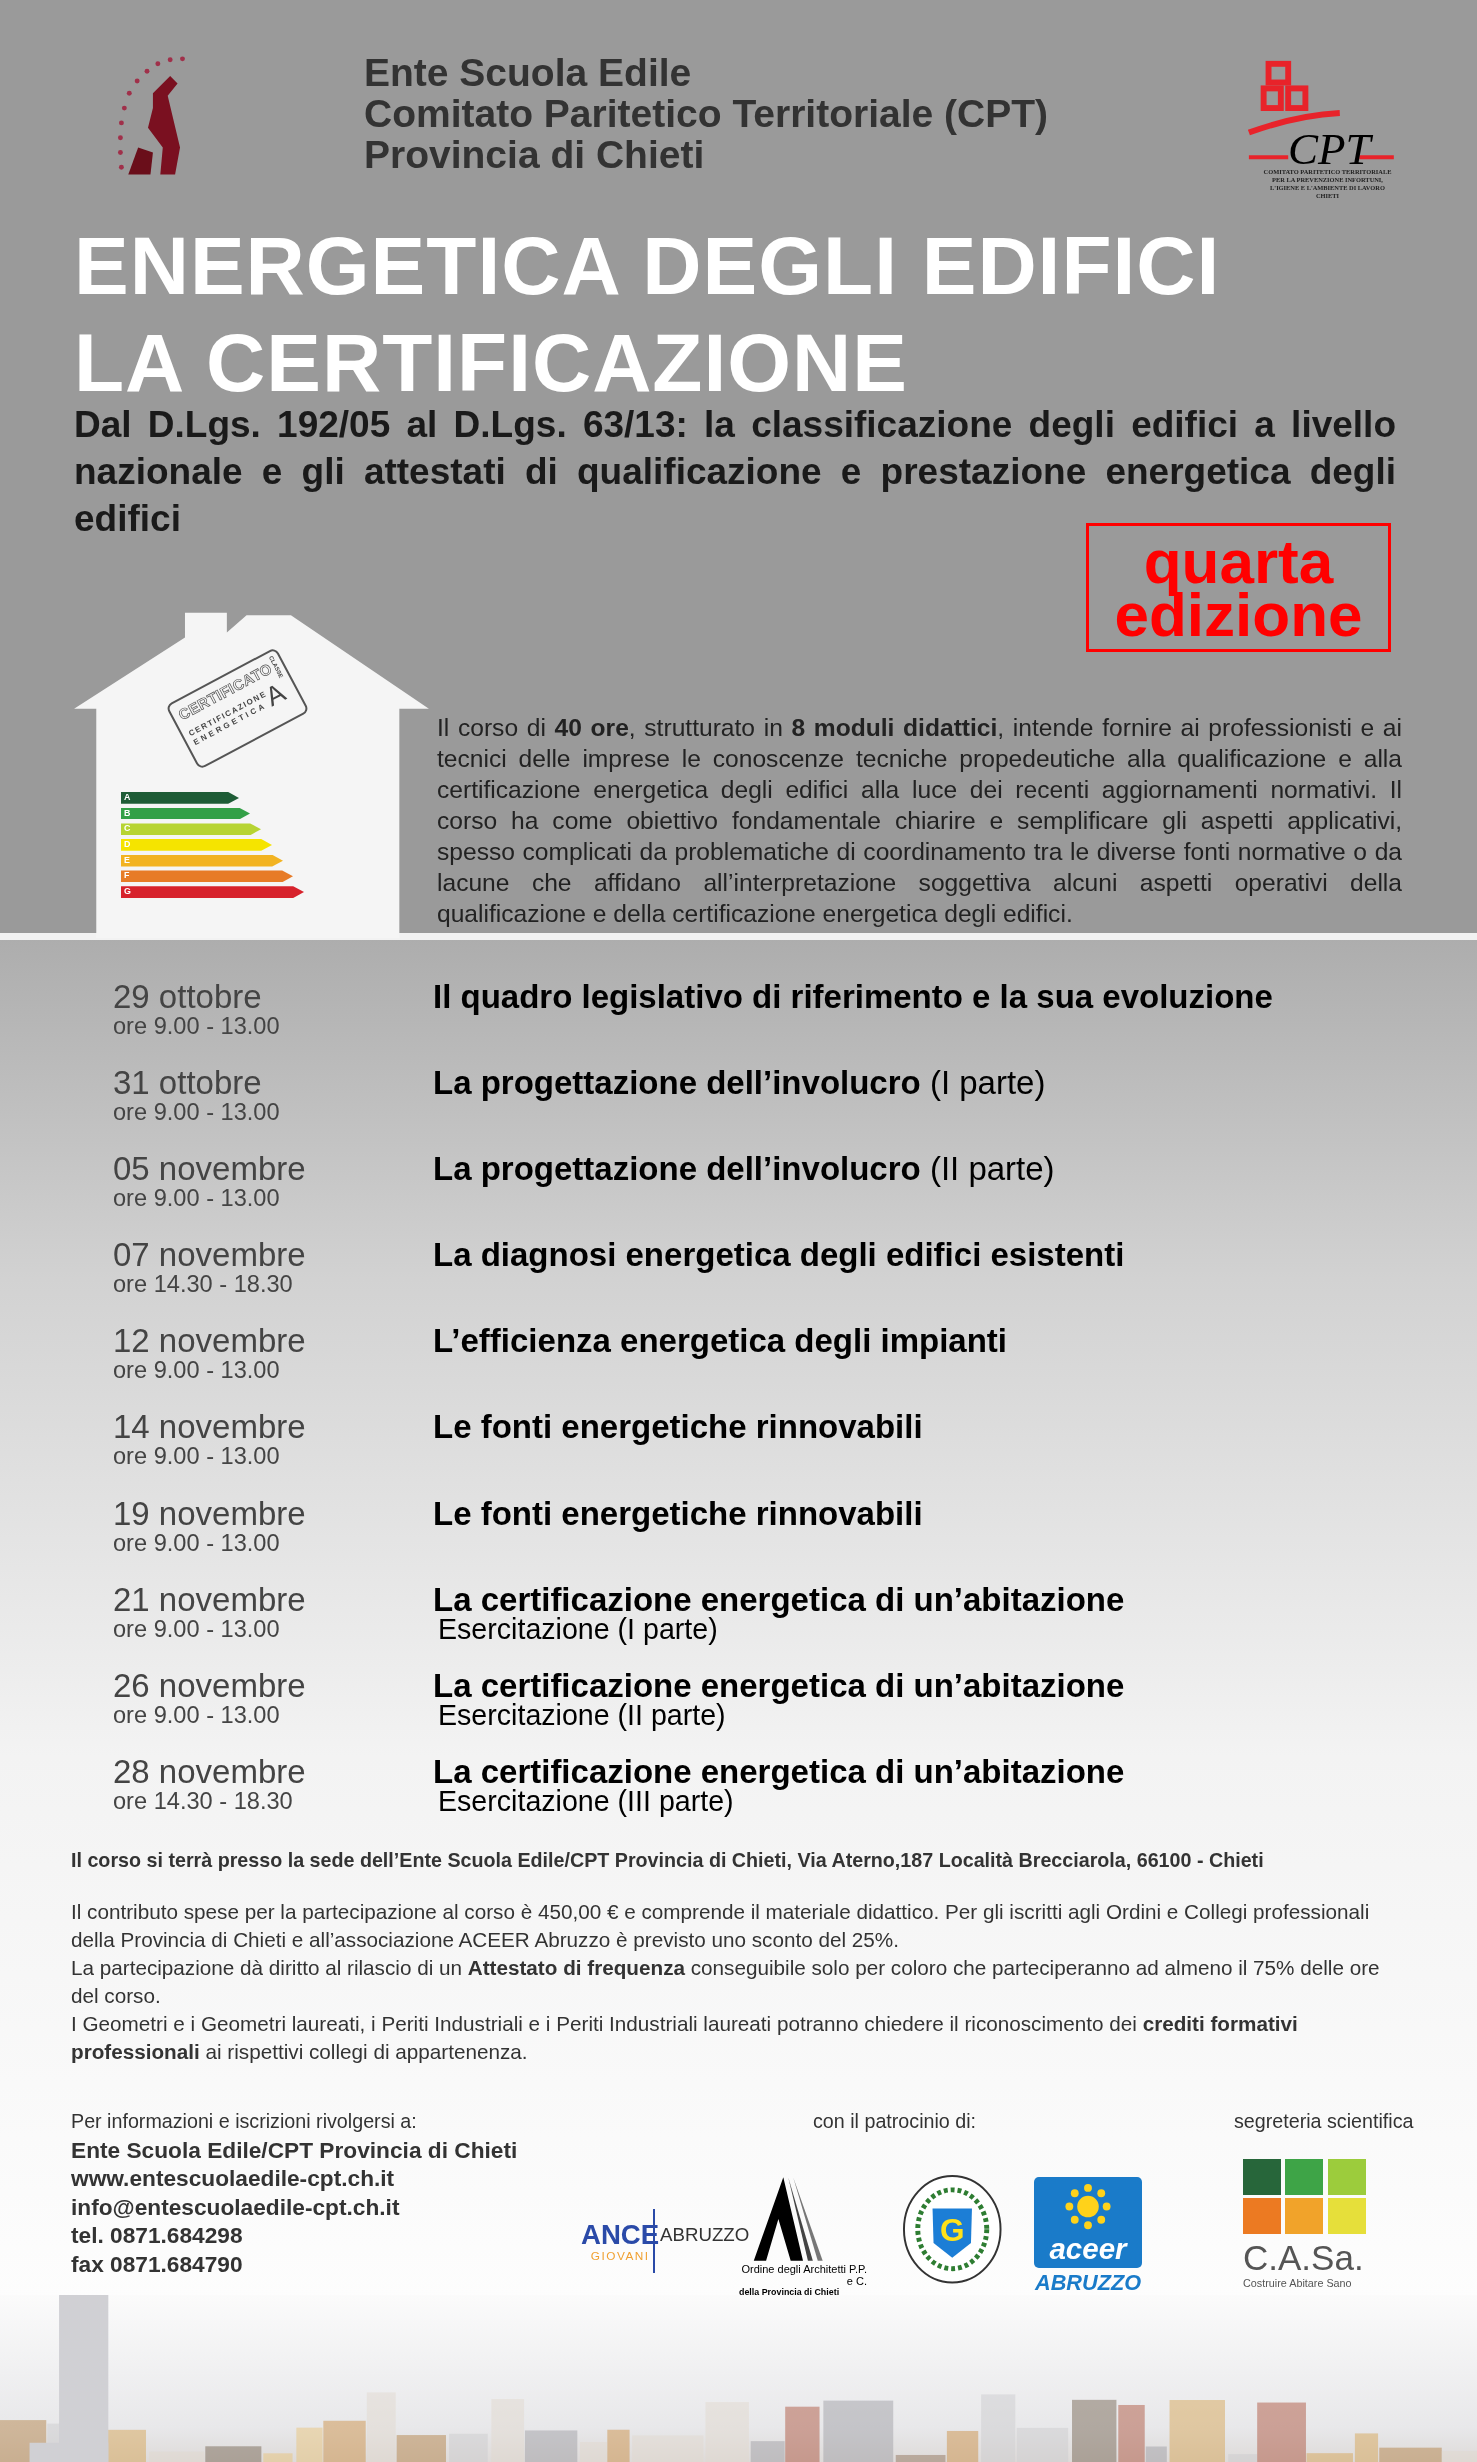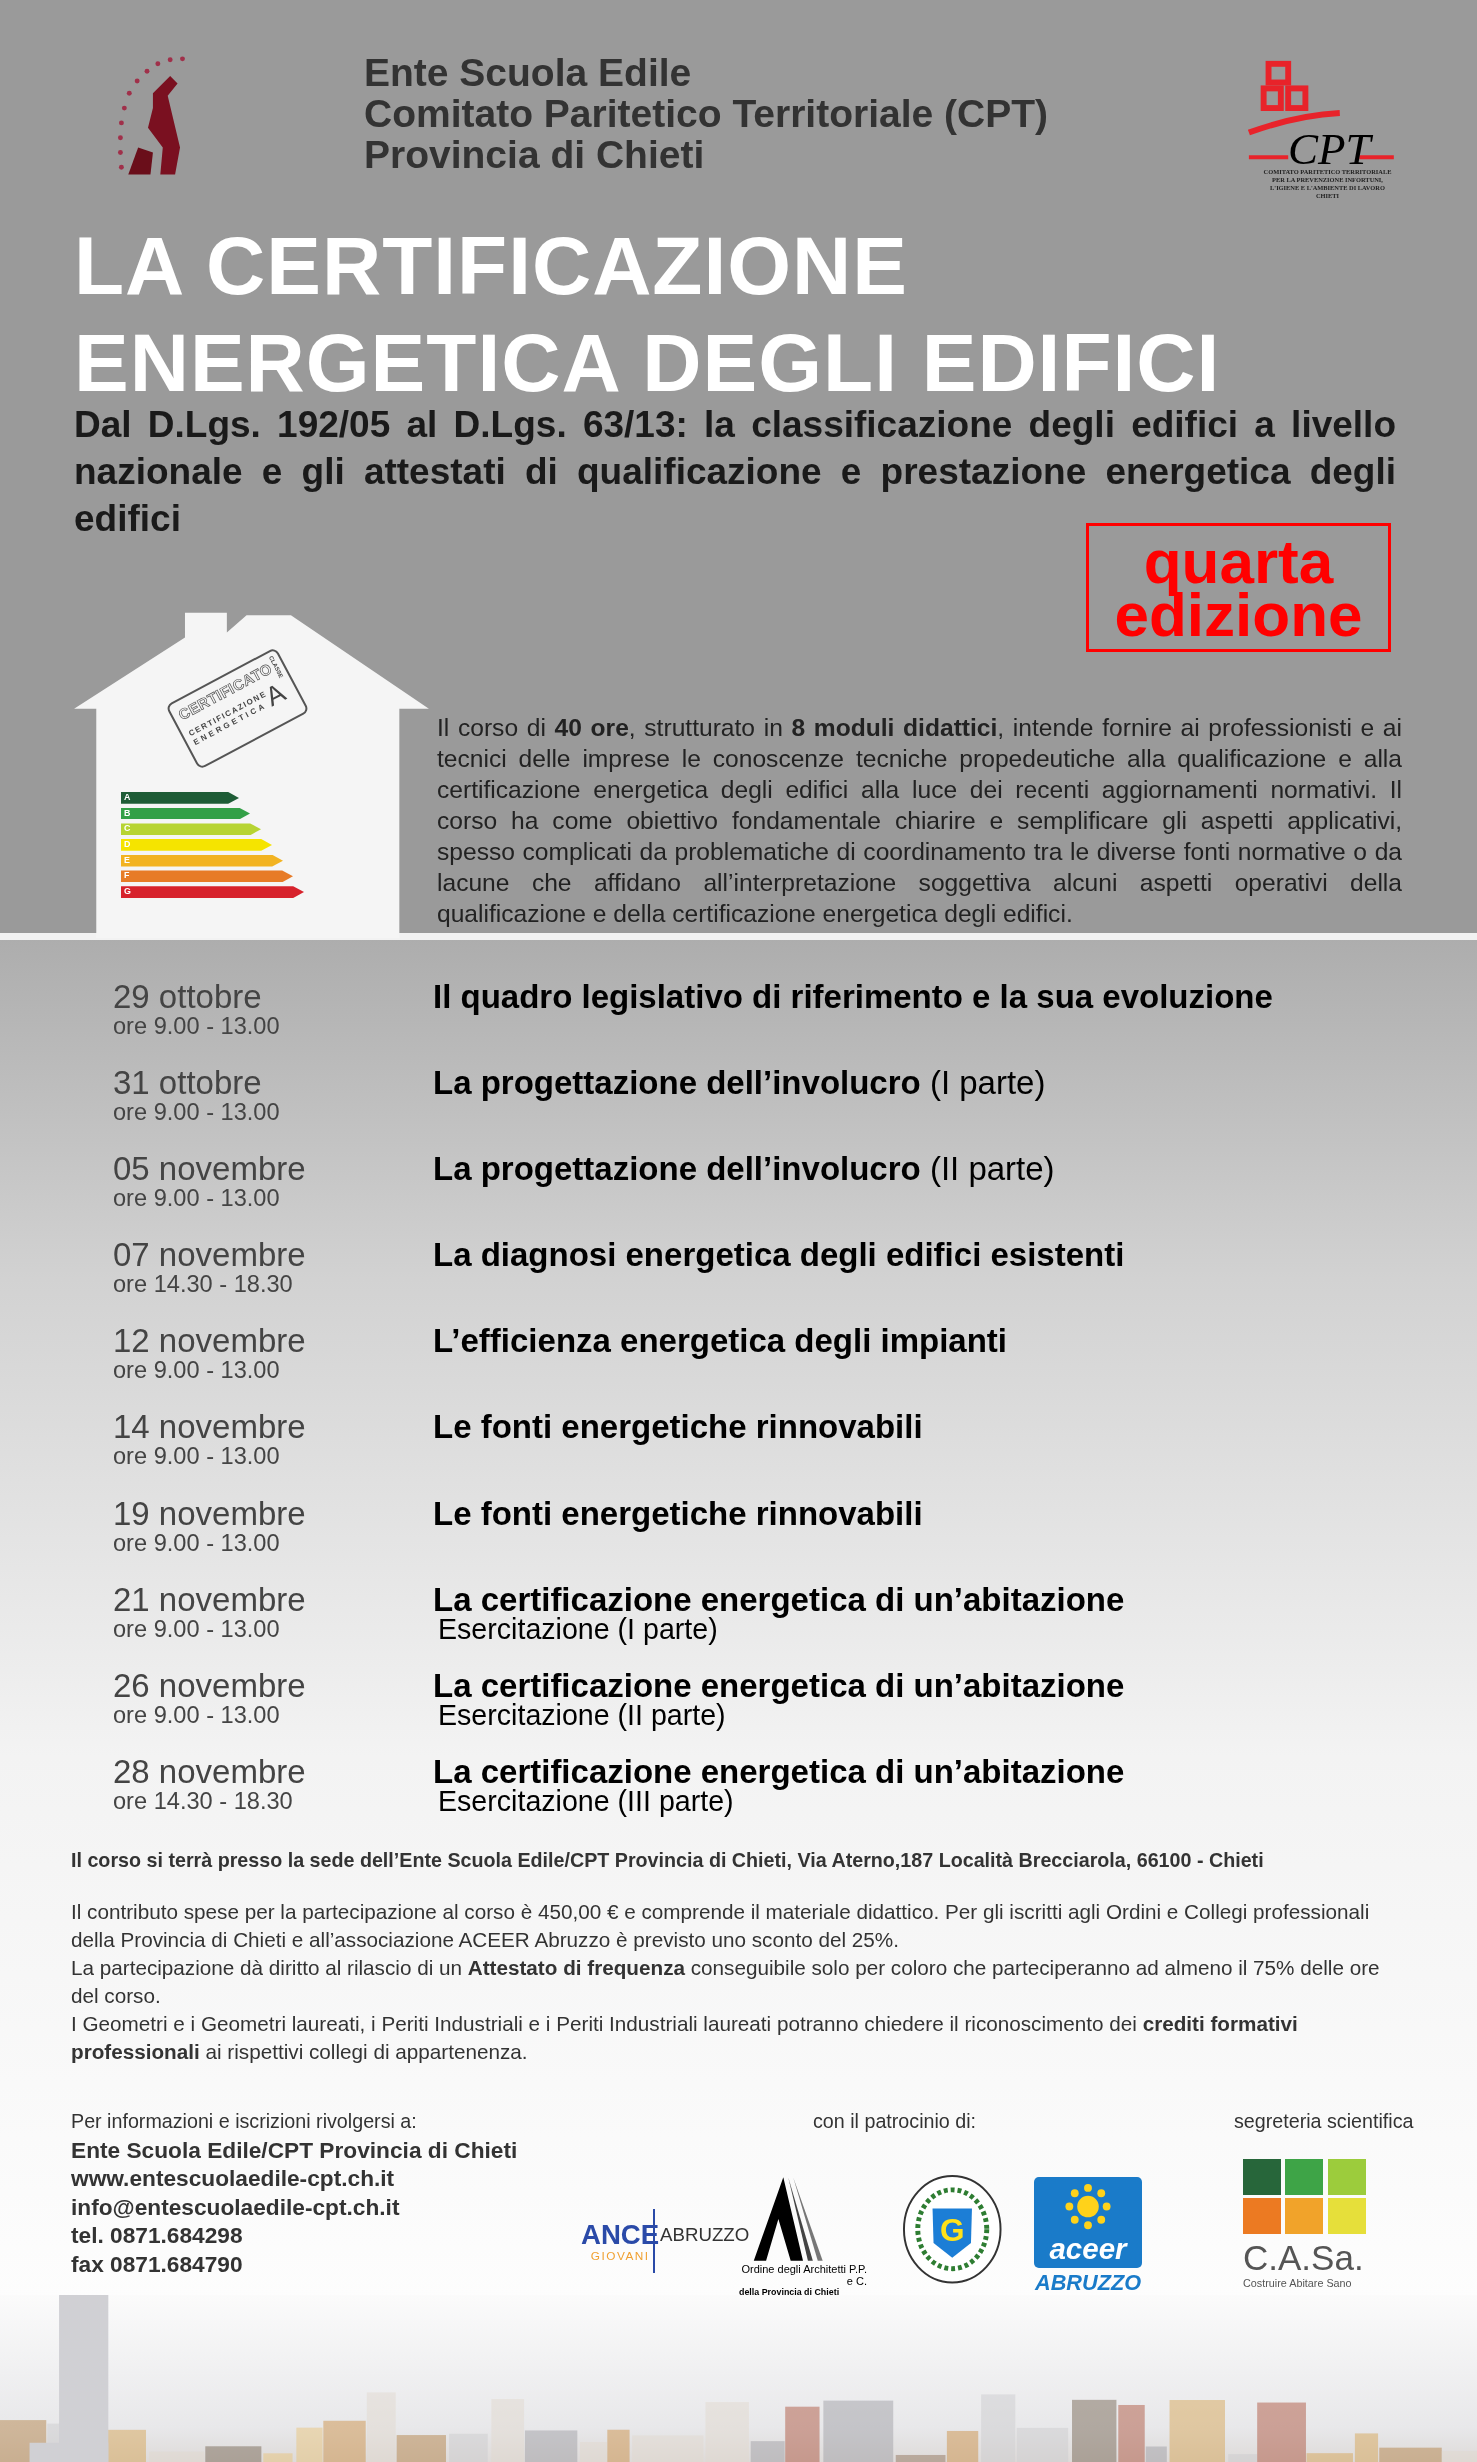--- a/index.html
+++ b/index.html
@@ -88,22 +88,22 @@
   <div style="position:absolute;left:42px;top:69px;font-family:Liberation Serif, serif;font-style:italic;font-size:45px;color:#000;">CPT</div>
   <div style="position:absolute;left:0;top:114px;width:163px;text-align:center;font-family:'Liberation Serif',serif;font-size:6.4px;font-weight:bold;line-height:7.9px;color:#222;">
     <div>COMITATO PARITETICO TERRITORIALE</div>
     <div>PER LA PREVENZIONE INFORTUNI,</div>
     <div>L'IGIENE E L'AMBIENTE DI LAVORO</div>
     <div>CHIETI</div>
   </div>
 </div>
 
 <div class="title">
+  <div>ENERGETICA DEGLI EDIFICI</div>
   <div>LA CERTIFICAZIONE</div>
-  <div>ENERGETICA DEGLI EDIFICI</div>
 </div>
 <div class="subtitle">Dal D.Lgs. 192/05 al D.Lgs. 63/13: la classificazione degli edifici a livello nazionale e gli attestati di qualificazione e prestazione energetica degli edifici</div>
 
 <div class="edition">
   <div>quarta</div>
   <div>edizione</div>
 </div>
 
 <div class="house">
   <svg width="355" height="340" viewBox="0 0 720 690">

